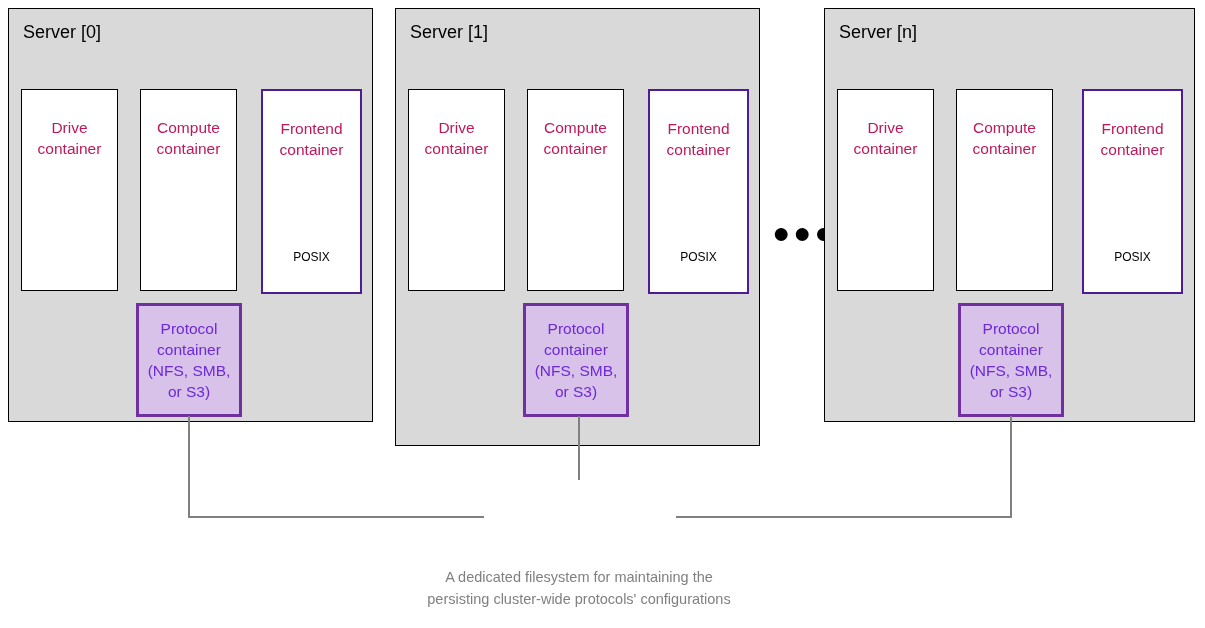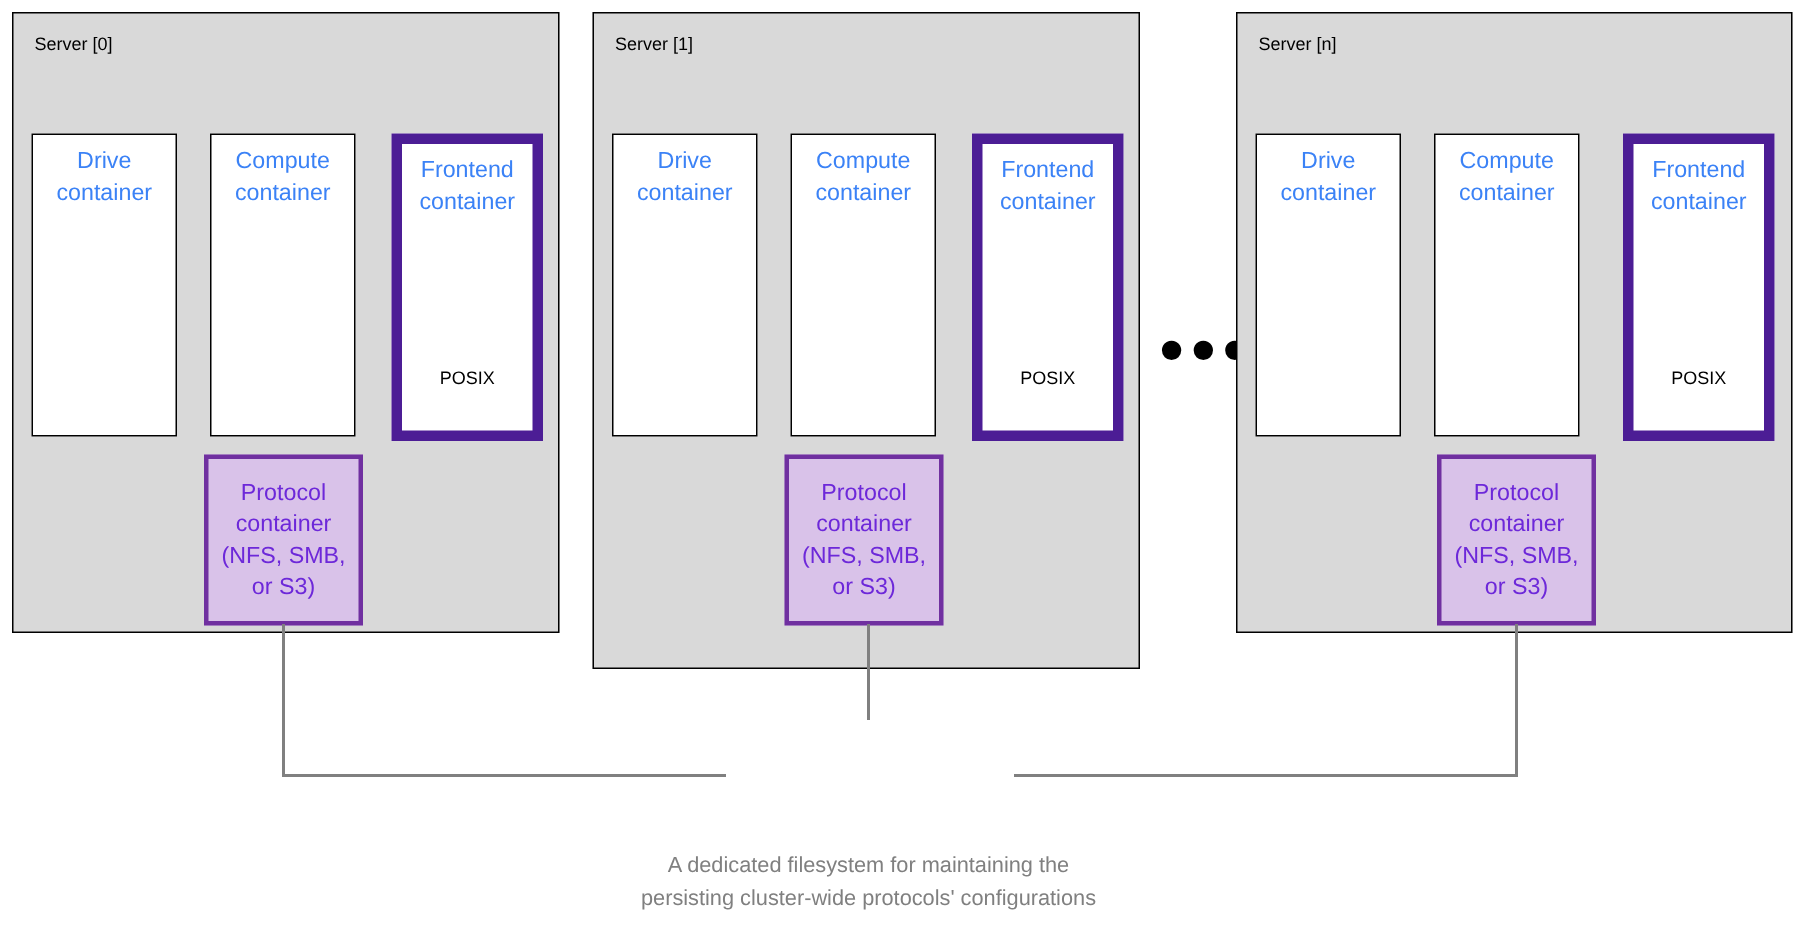--- a/index.html
+++ b/index.html
@@ -22,46 +22,46 @@
   .server-panel {
     position: absolute;
     background: #d9d9d9;
     border: 1px solid #000000;
     box-sizing: border-box;
   }
   .server-title {
     position: absolute;
     left: 14px;
     top: 14px;
-    font-size: 12px;
+    font-size: 18px;
     color: #000000;
     line-height: 1.1;
     white-space: nowrap;
   }
 
   
   .box {
     position: absolute;
     box-sizing: border-box;
     background: #ffffff;
     border: 1.5px solid #000000;
     display: flex;
     flex-direction: column;
     align-items: center;
   }
   .box.purple {
-    border: 7px solid #4c1d95;
+    border: 2px solid #4c1d95;
     align-items: center;
   }
   .box-label {
-    margin-top: 8px;
+    margin-top: 28px;
     font-size: 15.5px;
     line-height: 1.35;
     text-align: center;
-    color: #3b82f6;
+    color: #be185d;
     white-space: pre-line;
   }
   .box-sub {
     position: absolute;
     bottom: 28px;
     left: 0;
     right: 0;
     font-size: 12px;
     text-align: center;
     color: #000000;

